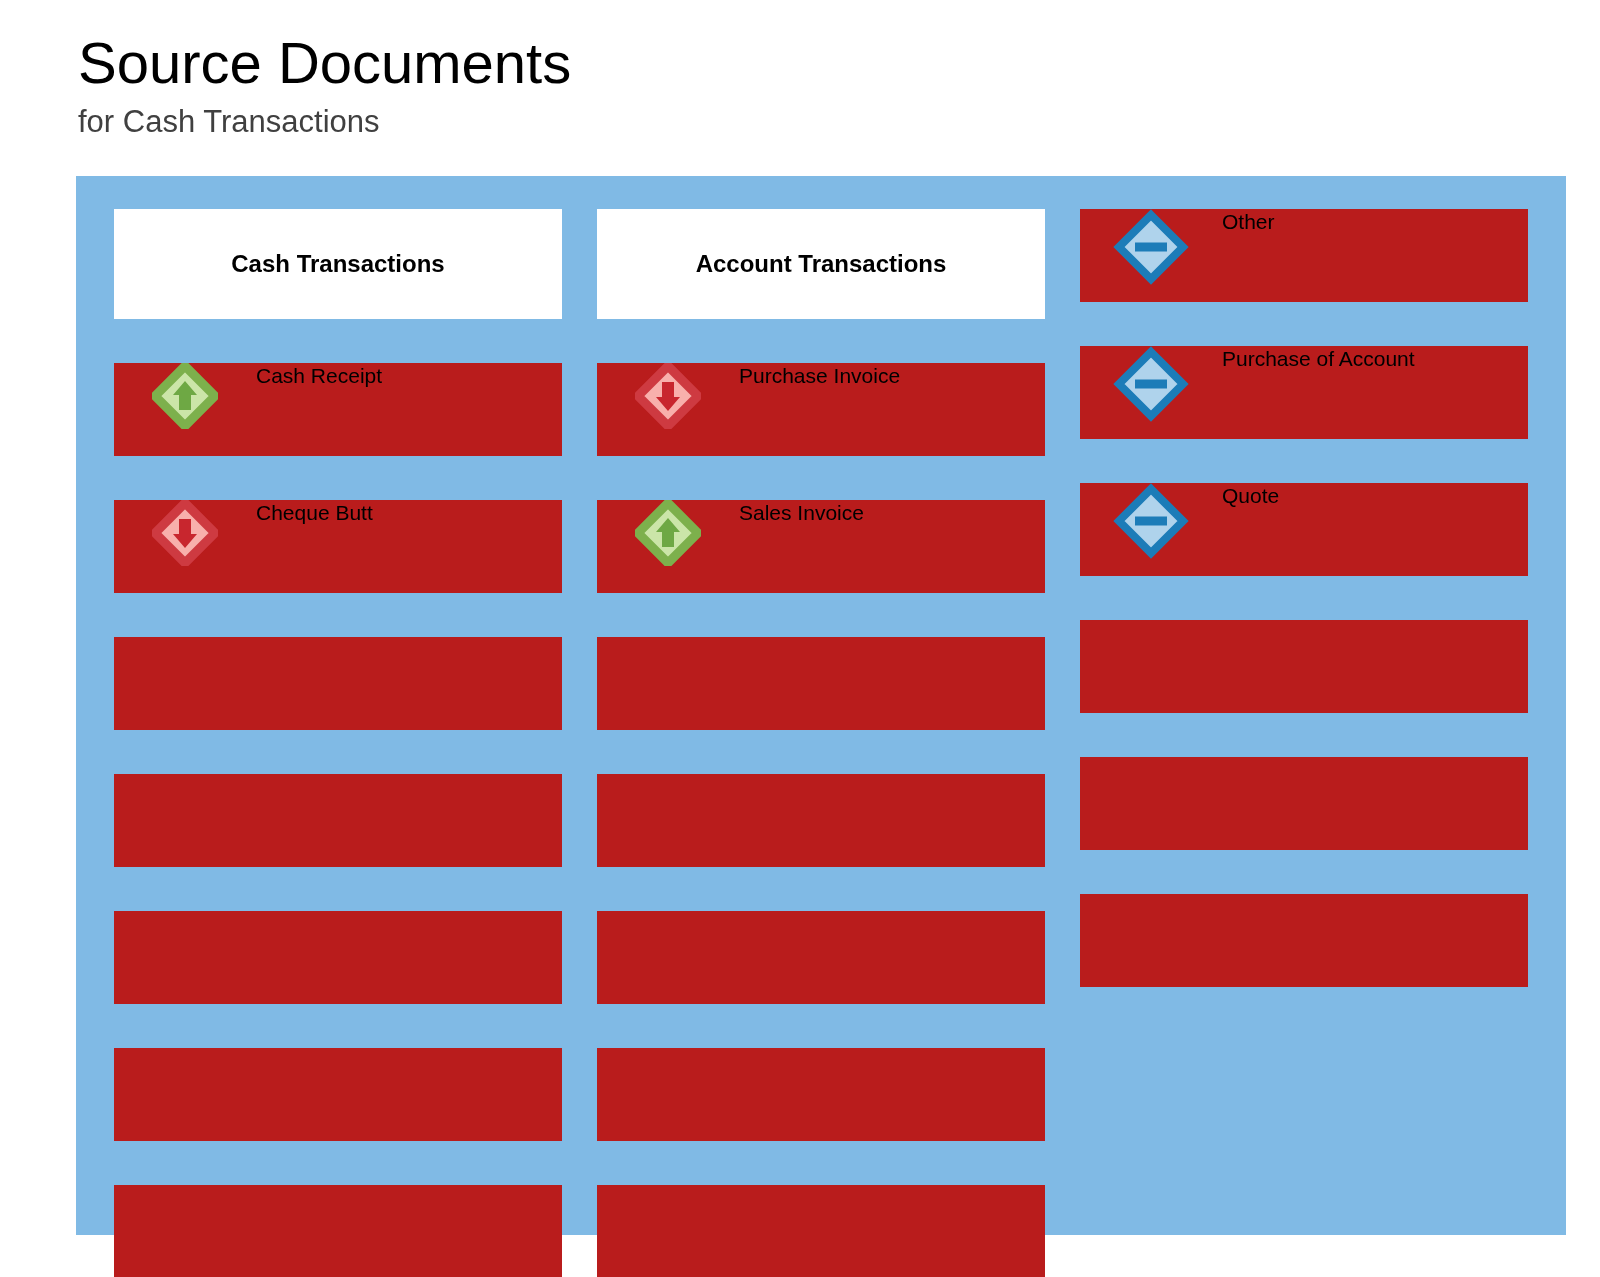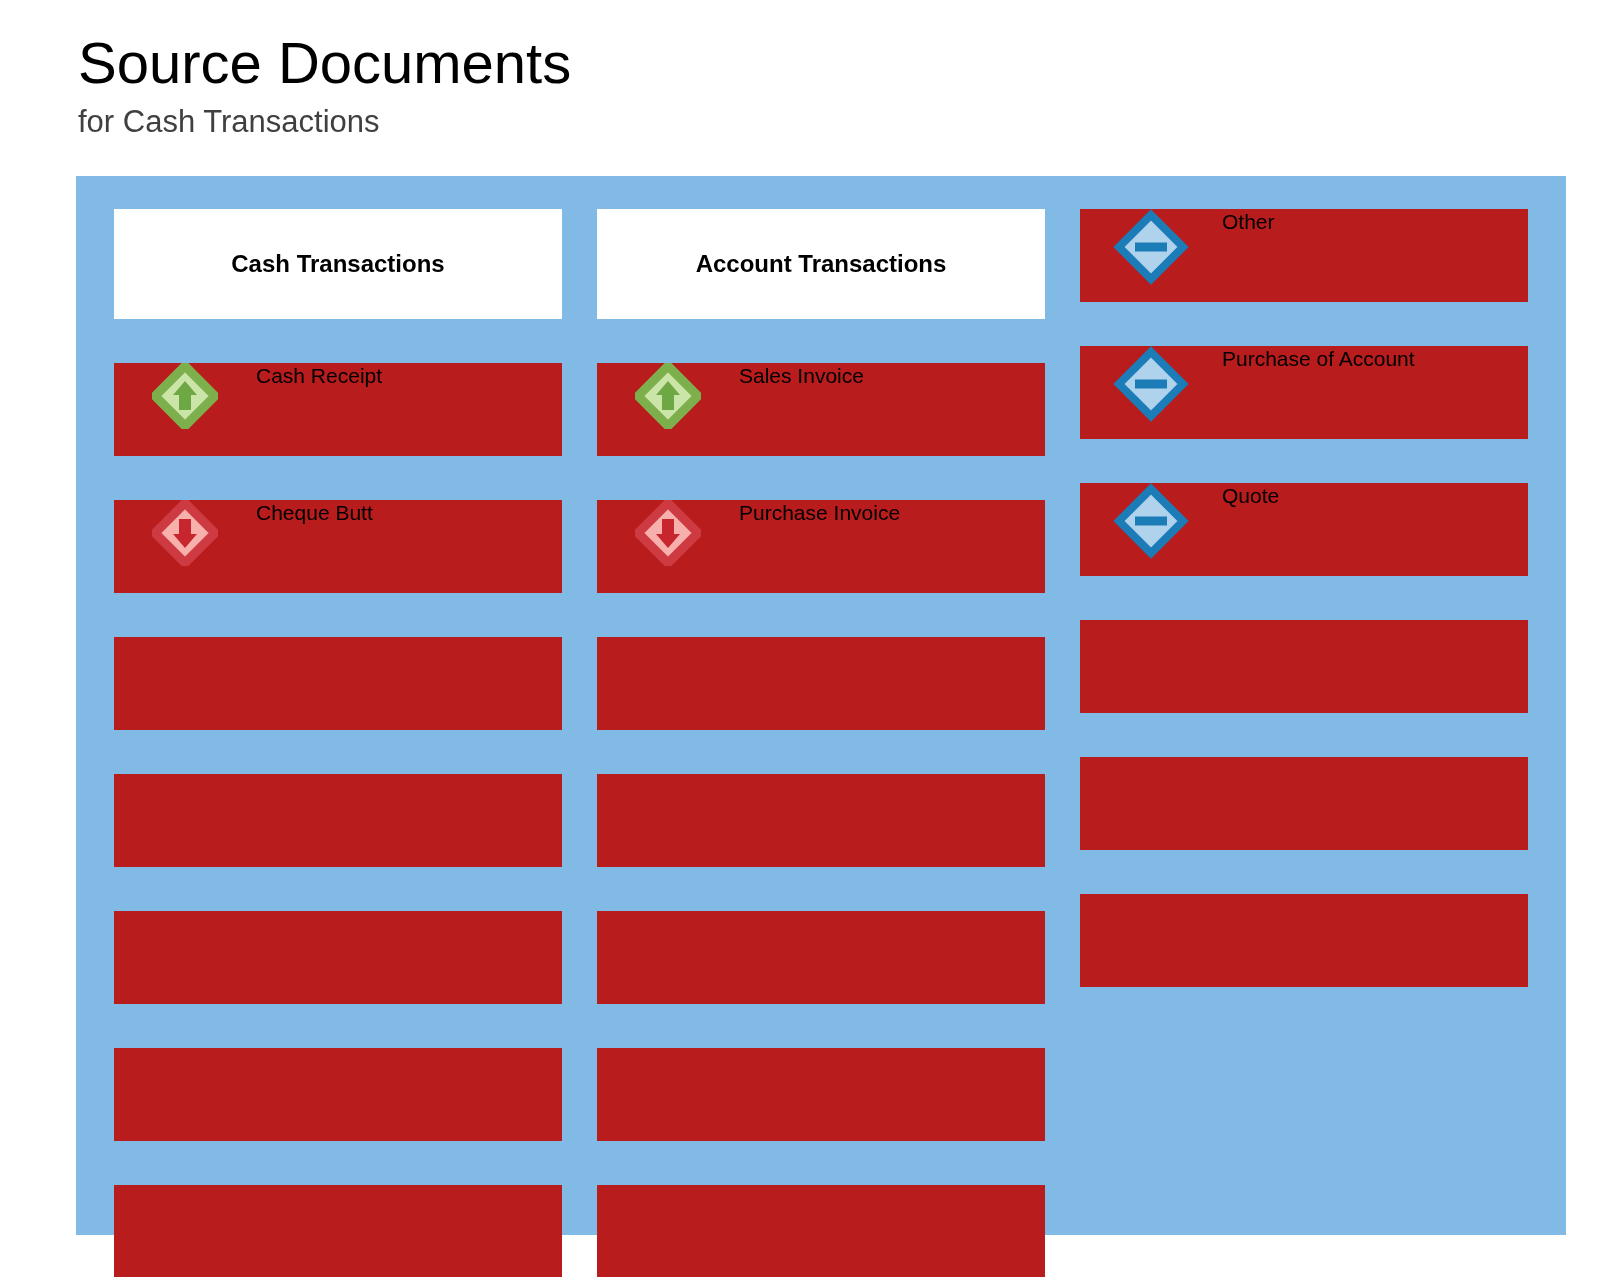--- a/index.html
+++ b/index.html
@@ -171,34 +171,34 @@
             <div class="cell-label"></div>
           </div>
         </div>
         <div class="column">
           <div class="col-header">
             <div class="col-header-text">Account Transactions</div>
           </div>
           <div class="cell">
             <div class="cell-icon-slot">
               <svg class="diamond-icon" width="66" height="66" viewBox="0 0 66 66" aria-hidden="true">
+    <path d="M33 3 L63 33 L33 63 L3 33 Z" fill="#F8B0AC" stroke="#CE3A41" stroke-width="9" stroke-linejoin="miter"></path>
+    <path d="M33 48 L45 34 L39 34 L39 19 L27 19 L27 34 L21 34 Z" fill="#C8262E"></path>
+  </svg>
+            </div>
+            <div class="cell-label">Purchase Invoice</div>
+          </div>
+          <div class="cell">
+            <div class="cell-icon-slot">
+              <svg class="diamond-icon" width="66" height="66" viewBox="0 0 66 66" aria-hidden="true">
     <path d="M33 3 L63 33 L33 63 L3 33 Z" fill="#CBE5A8" stroke="#7DB04C" stroke-width="9" stroke-linejoin="miter"></path>
     <path d="M33 18 L45 32 L39 32 L39 47 L27 47 L27 32 L21 32 Z" fill="#6EA844"></path>
   </svg>
             </div>
             <div class="cell-label">Sales Invoice</div>
-          </div>
-          <div class="cell">
-            <div class="cell-icon-slot">
-              <svg class="diamond-icon" width="66" height="66" viewBox="0 0 66 66" aria-hidden="true">
-    <path d="M33 3 L63 33 L33 63 L3 33 Z" fill="#F8B0AC" stroke="#CE3A41" stroke-width="9" stroke-linejoin="miter"></path>
-    <path d="M33 48 L45 34 L39 34 L39 19 L27 19 L27 34 L21 34 Z" fill="#C8262E"></path>
-  </svg>
-            </div>
-            <div class="cell-label">Purchase Invoice</div>
           </div>
           <div class="cell empty">
             <div class="cell-icon-slot"></div>
             <div class="cell-label"></div>
           </div>
           <div class="cell empty">
             <div class="cell-icon-slot"></div>
             <div class="cell-label"></div>
           </div>
           <div class="cell empty">

